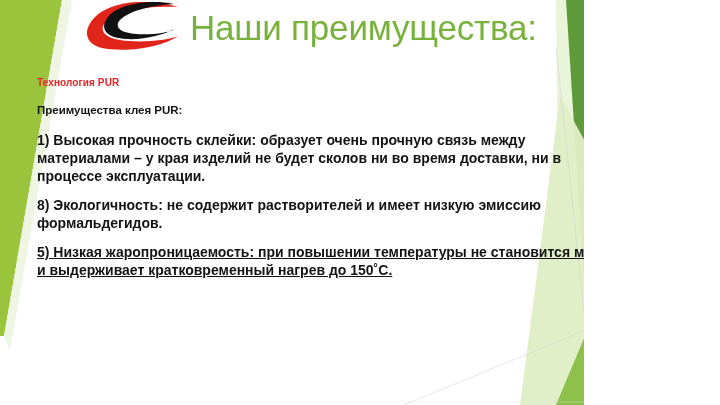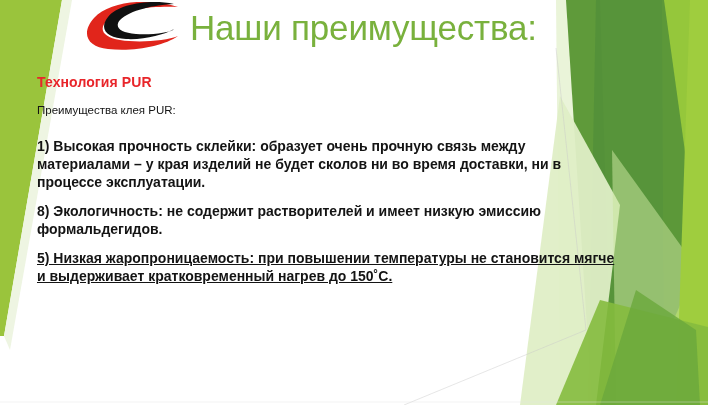--- a/index.html
+++ b/index.html
@@ -2,21 +2,21 @@
 <html><head>
 <meta charset="utf-8">
 <style>
   html, body {
     margin: 0;
     padding: 0;
     background: #ffffff;
   }
   #slide {
     position: relative;
-    width: 708px;
+    width: 584px;
     height: 405px;
     overflow: hidden;
     background: #ffffff;
     font-family: "Liberation Sans", sans-serif;
   }
 
   
   #bg-layer {
     position: absolute;
     inset: 0;
@@ -55,33 +55,33 @@
   }
 
   
   #content {
     position: absolute;
     left: 37px;
     top: 75px;
     width: 600px;
   }
   .sub-head {
-    font-size: 14px;
+    font-size: 10px;
     font-weight: bold;
     color: #e8252a;
     line-height: 15px;
     margin-bottom: 13px;
     letter-spacing: 0.1px;
   }
   .lead {
     font-size: 11.5px;
-    font-weight: normal;
+    font-weight: bold;
     color: #141414;
     line-height: 15px;
-    margin-bottom: 19px;
+    margin-bottom: 13px;
   }
   .bullet {
     font-size: 14px;
     font-weight: bold;
     color: #141414;
     line-height: 18px;
     margin-bottom: 11px;
     max-width: 585px;
   }
   .bullet:last-child { margin-bottom: 0; text-decoration: underline; }

